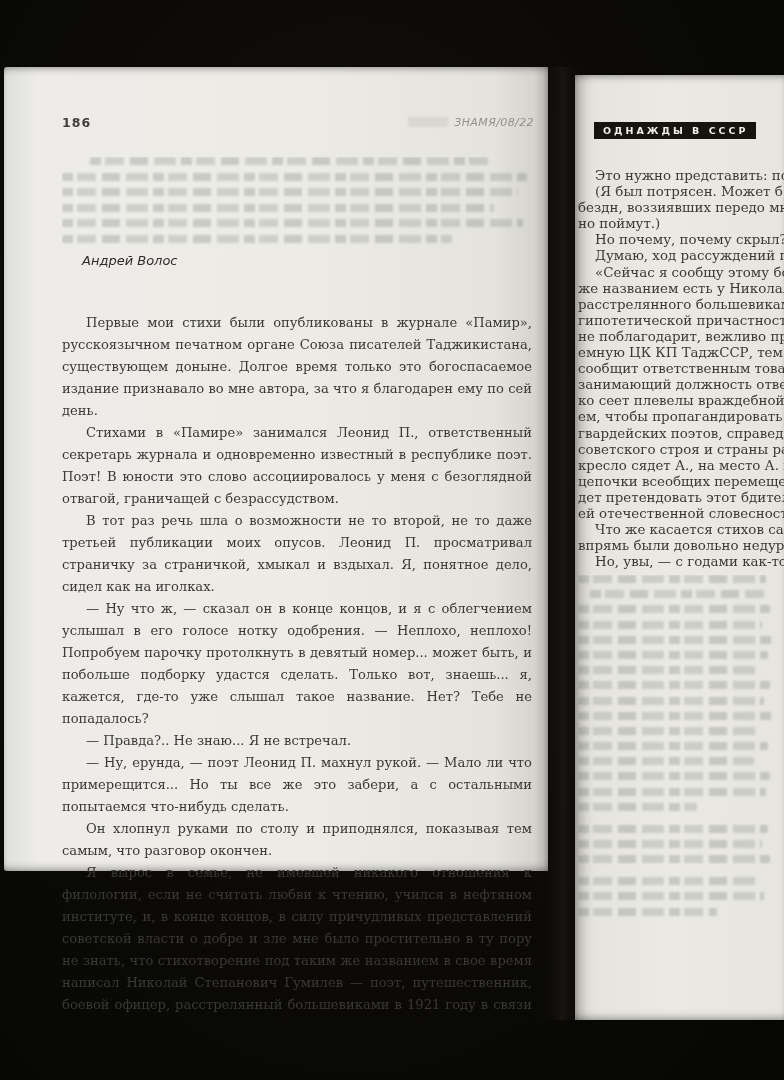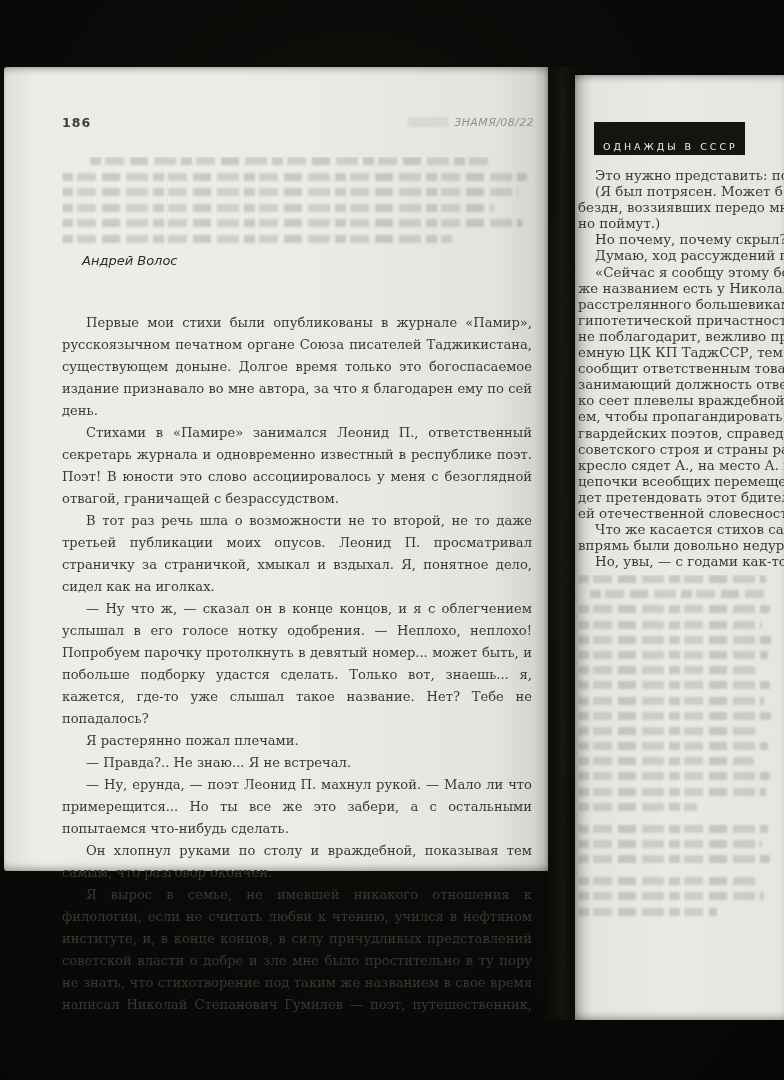--- a/index.html
+++ b/index.html
@@ -72,22 +72,22 @@
   
   .page-right{
     position:absolute;left:575px;top:75px;width:209px;height:945px;
     background:linear-gradient(90deg,#c6c4bf 0%,#e5e4df 9%,#eae9e4 45%,#e6e5e0 100%);
     box-shadow:inset 0 6px 9px -6px rgba(0,0,0,.5), inset 0 -7px 9px -6px rgba(0,0,0,.45);
   }
   .badge{
     position:absolute;left:19px;top:47px;
     background:#15140f;color:#f0efe9;
     font-family:"DejaVu Sans","Liberation Sans",sans-serif;
-    font-weight:normal;font-size:9.5px;letter-spacing:3px;
-    padding:19px 7px 3px 9px;white-space:nowrap;
+    font-weight:bold;font-size:9.5px;letter-spacing:3px;
+    padding:3px 7px 3px 9px;white-space:nowrap;
   }
   .right-lines{
     position:absolute;left:3px;top:93px;width:206px;height:405px;overflow:hidden;
     font-size:13.4px;line-height:16.1px;color:#3a3935;white-space:pre;
   }
   .bleed-right{left:3px;top:500px;width:198px;height:360px;}
   .bleed-right .bleed-line{margin-bottom:7.2px;}
   .bleed-right .bleed-line:nth-child(1){width:95%;}
   .bleed-right .bleed-line:nth-child(2){width:88%;margin-left:6%;}
   .bleed-right .bleed-line:nth-child(3){width:97%;}
@@ -135,24 +135,23 @@
       <div class="bleed-line"></div>
     </div>
 
     <div class="author">Андрей Волос</div>
 
     <div class="article">
         <p>Первые мои стихи были опубликованы в журнале «Памир», русскоязычном печатном органе Союза писателей Таджикистана, существующем доныне. Долгое время только это богоспасаемое издание признавало во мне автора, за что я благодарен ему по сей день.</p>
         <p>Стихами в «Памире» занимался Леонид П., ответственный секретарь журнала и одновременно известный в республике поэт. Поэт! В юности это слово ассоциировалось у меня с безоглядной отвагой, граничащей с безрассудством.</p>
         <p>В тот раз речь шла о возможности не то второй, не то даже третьей публикации моих опусов. Леонид П. просматривал страничку за страничкой, хмыкал и вздыхал. Я, понятное дело, сидел как на иголках.</p>
         <p>— Ну что ж, — сказал он в конце концов, и я с облегчением услышал в его голосе нотку одобрения. — Неплохо, неплохо! Попробуем парочку протолкнуть в девятый номер... может быть, и побольше подборку удастся сделать. Только вот, знаешь... я, кажется, где-то уже слышал такое название. Нет? Тебе не попадалось?</p>
-        <p>Я растерянно пожал плечами.</p>
         <p>— Правда?.. Не знаю... Я не встречал.</p>
         <p>— Ну, ерунда, — поэт Леонид П. махнул рукой. — Мало ли что примерещится... Но ты все же это забери, а с остальными попытаемся что-нибудь сделать.</p>
-        <p>Он хлопнул руками по столу и враждебной, показывая тем самым, что разговор окончен.</p>
+        <p>Он хлопнул руками по столу и приподнялся, показывая тем самым, что разговор окончен.</p>
         <p>Я вырос в семье, не имевшей никакого отношения к филологии, если не считать любви к чтению, учился в нефтяном институте, и, в конце концов, в силу причудливых представлений советской власти о добре и зле мне было простительно в ту пору не знать, что стихотворение под таким же названием в свое время написал Николай Степанович Гумилев — поэт, путешественник, боевой офицер, расстрелянный большевиками в 1921 году в связи с его не то реальной, не то гипотетической причастностью к белогвардейскому заговору.</p>
         <p>И прошло еще несколько лет, прежде чем я понял, что поэт Леонид П. знал, разумеется, кому изначально принадлежит стихотворение «Заблудившийся трамвай».</p>
       </div>
   </div>
 
   <div class="gutter"></div>
 
   <div class="page-right">
 
     <div class="badge">ОДНАЖДЫ В СССР</div>

